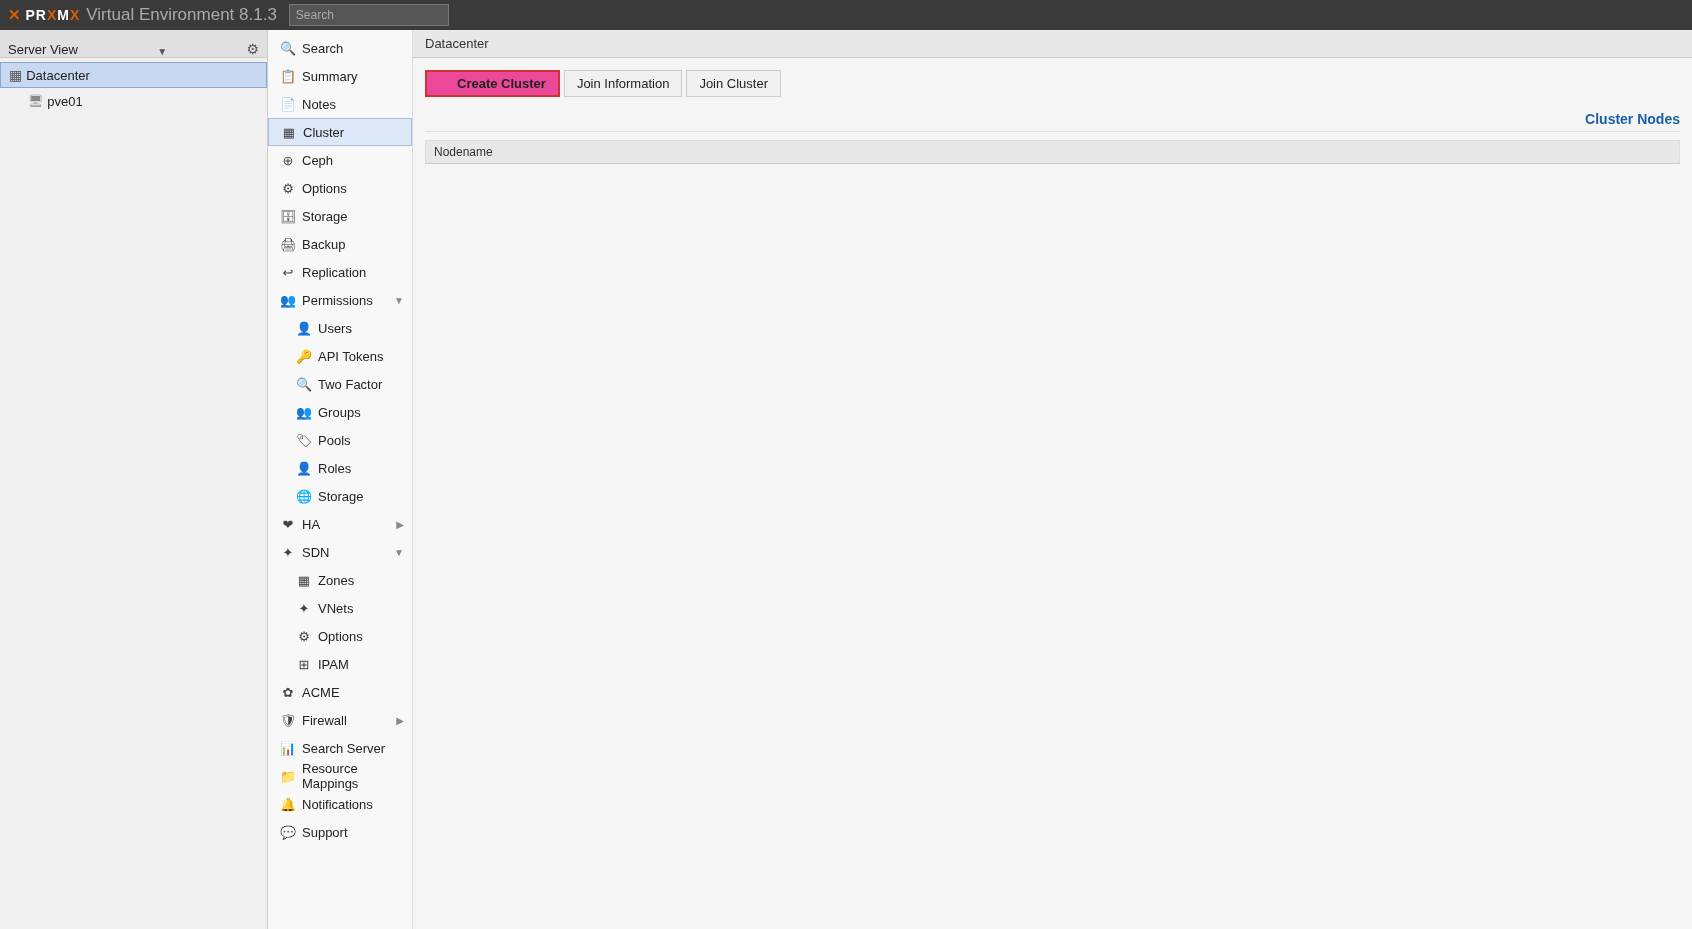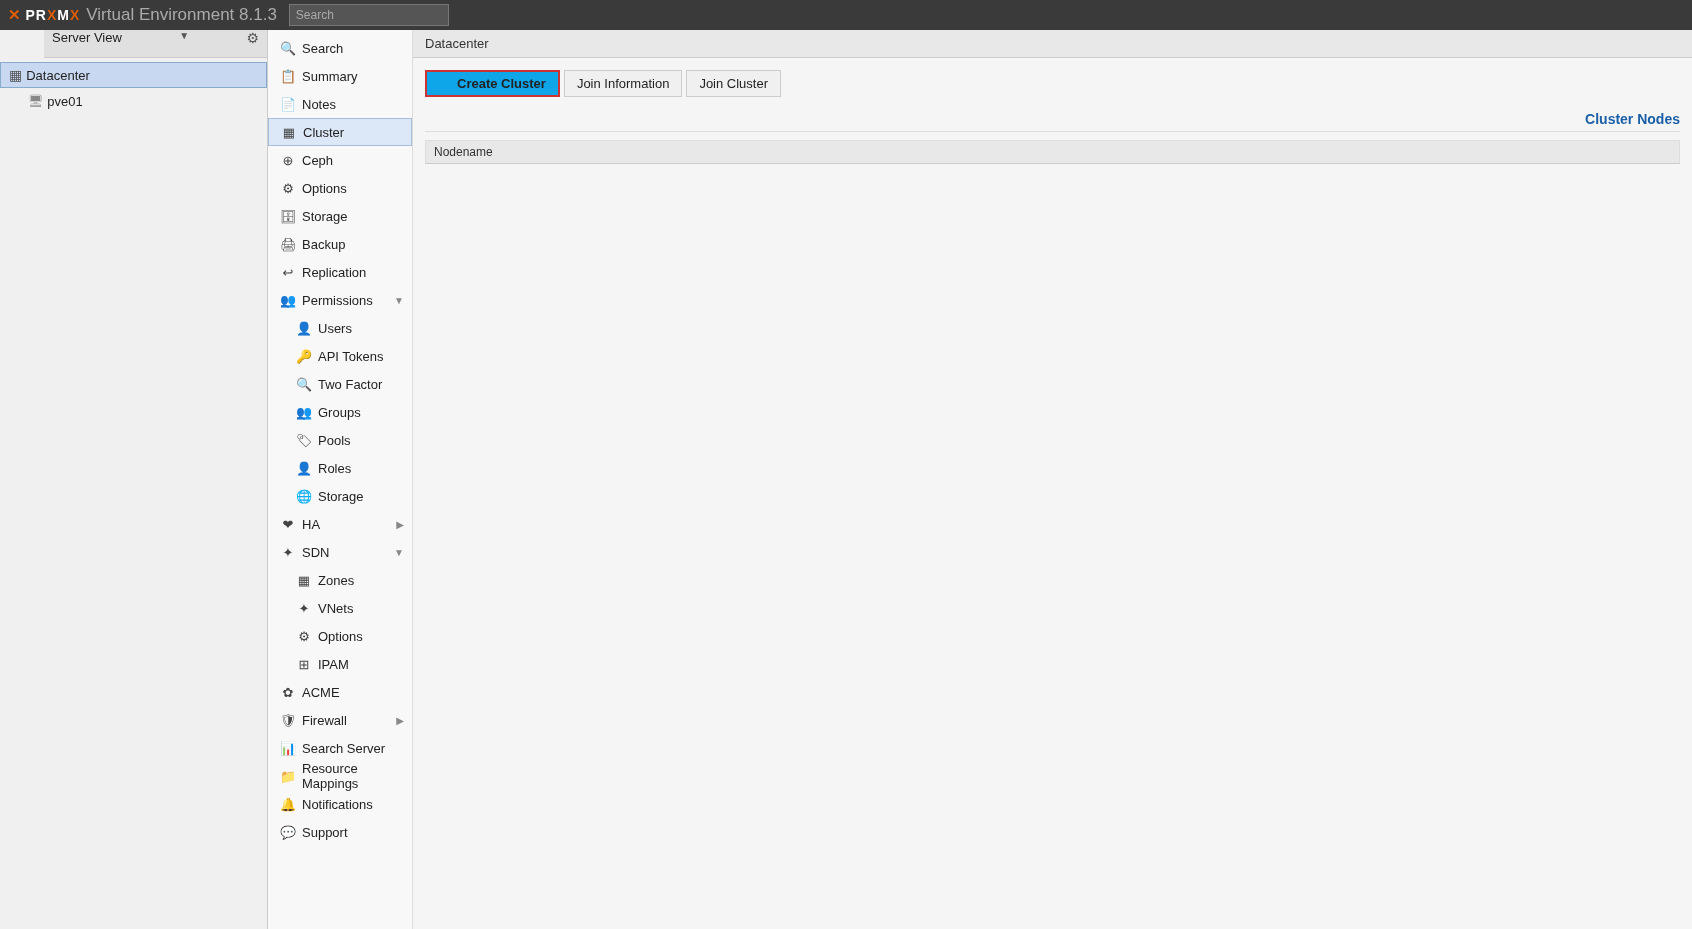--- a/index.html
+++ b/index.html
@@ -42,27 +42,26 @@
       width: 268px;
       min-width: 268px;
       background: #f0f0f0;
       border-right: 1px solid #ccc;
       display: flex;
       flex-direction: column;
     }
 
     #server-view-bar {
       display: flex;
-      align-items: flex-start;
+      align-items: flex-end;
       justify-content: space-between;
       background: #e0e0e0;
       border-bottom: 1px solid #ccc;
       height: 28px;
       padding: 0 8px;
-      margin-left: 44px;
     }
 
     #tree-area {
       flex: 1;
       overflow-y: auto;
       padding: 4px 0;
     }
 
     .tree-item {
       display: flex;
@@ -154,21 +153,21 @@
     .cluster-btn {
       padding: 4px 12px;
       font-size: 13px;
       cursor: pointer;
       border: 1px solid #ccc;
       background: #f0f0f0;
       color: #222;
     }
     .cluster-btn.primary {
       border: 2px solid #cc3333;
-      background: #0ea5e9;
+      background: #ec4899;
       font-weight: bold;
       padding-left: 30px;
     }
 
     #standalone-msg {
       font-size: 13px;
       color: #555;
       margin-bottom: 16px;
     }
 

